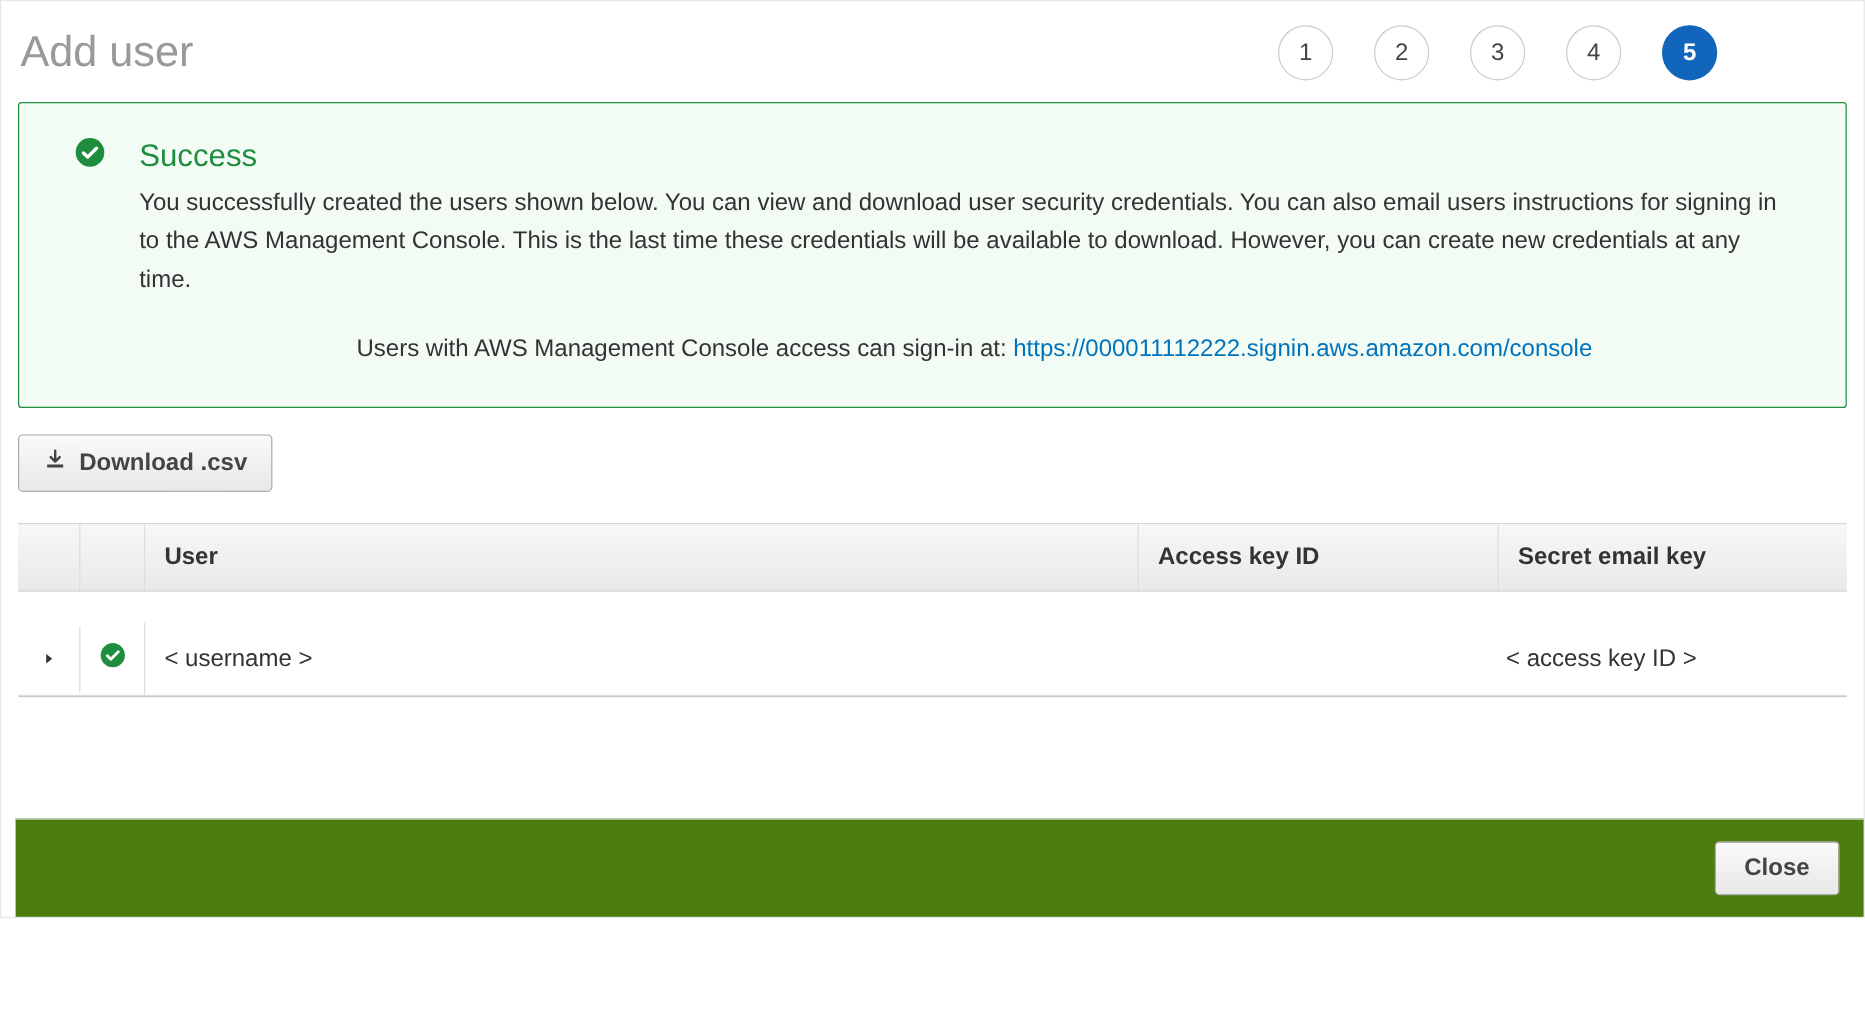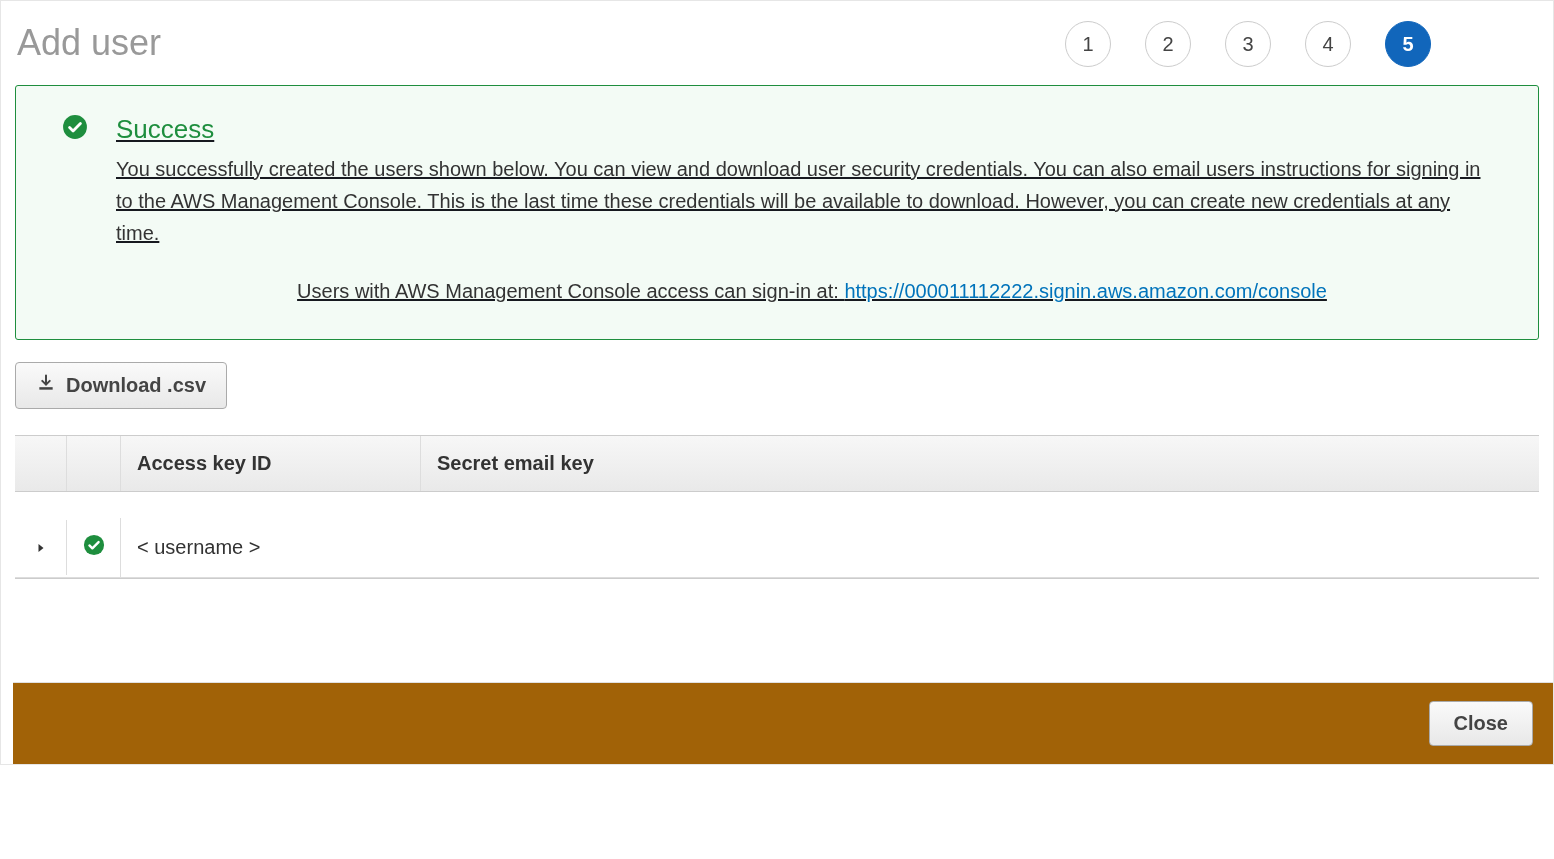--- a/index.html
+++ b/index.html
@@ -53,21 +53,20 @@
     font-weight: 700;
   }
   .alert {
     border: 1px solid #1e8e3e;
     background: #f3fbf5;
     border-radius: 3px;
     margin: 0 0 22px 0;
     padding: 28px 30px 32px 46px;
     display: flex;
     gap: 28px;
-    text-decoration: underline;
   }
   .alert-icon svg { display: block; }
   .alert-body { flex: 1; }
   .alert-title {
     color: #1e8e3e;
     font-size: 26px;
     font-weight: 400;
     margin: 0 0 8px 0;
   }
   .alert-text {
@@ -135,21 +134,21 @@
     height: 100%;
   }
   .status-cell { display: flex; align-items: center; justify-content: center; }
   .footer {
     position: absolute;
     left: 12px; right: 0; bottom: 0;
     border-top: 1px solid #e0e0e0;
     padding: 18px 20px;
     display: flex;
     justify-content: flex-end;
-    background: #a16207;
+    background: #4d7c0f;
   }
   .btn-close {
     border: 1px solid #aaa;
     background: linear-gradient(#fafafa, #e8e8e8);
     color: #444;
     font-size: 20px;
     font-weight: 700;
     padding: 10px 24px;
     border-radius: 4px;
     cursor: pointer;
@@ -196,40 +195,42 @@
         </svg>
       </span>
       <span>Download .csv</span>
     </button>
   </div>
 
   <div class="table">
     <div class="thead">
       <div class="th col-expand"></div>
       <div class="th col-status"></div>
+      <div class="th col-user">User</div>
       <div class="th col-akid">Access key ID</div>
       <div class="th col-secret">Secret email key</div>
     </div>
     <div class="trow">
       <div class="td col-expand expand-caret">
         <span>
           <svg width="12" height="12" viewBox="0 0 24 24">
               <path d="M7 4 L17 12 L7 20 Z" fill="#333"></path>
             </svg>
         </span>
       </div>
       <div class="td col-status status-cell">
         <span>
           <svg width="22" height="22" viewBox="0 0 24 24">
             <circle cx="12" cy="12" r="11" fill="#1e8e3e"></circle>
             <path d="M7 12.5 L10.2 15.6 L17 8.8" stroke="#fff" stroke-width="2.6" fill="none" stroke-linecap="round" stroke-linejoin="round"></path>
           </svg>
         </span>
       </div>
       <div class="td col-user">&lt; username &gt;</div>
+      <div class="td col-akid">&lt; access key ID &gt;</div>
     </div>
   </div>
 
   <div class="footer">
     <button class="btn-close">Close</button>
   </div>
 
 </div>
 
 </body></html>

